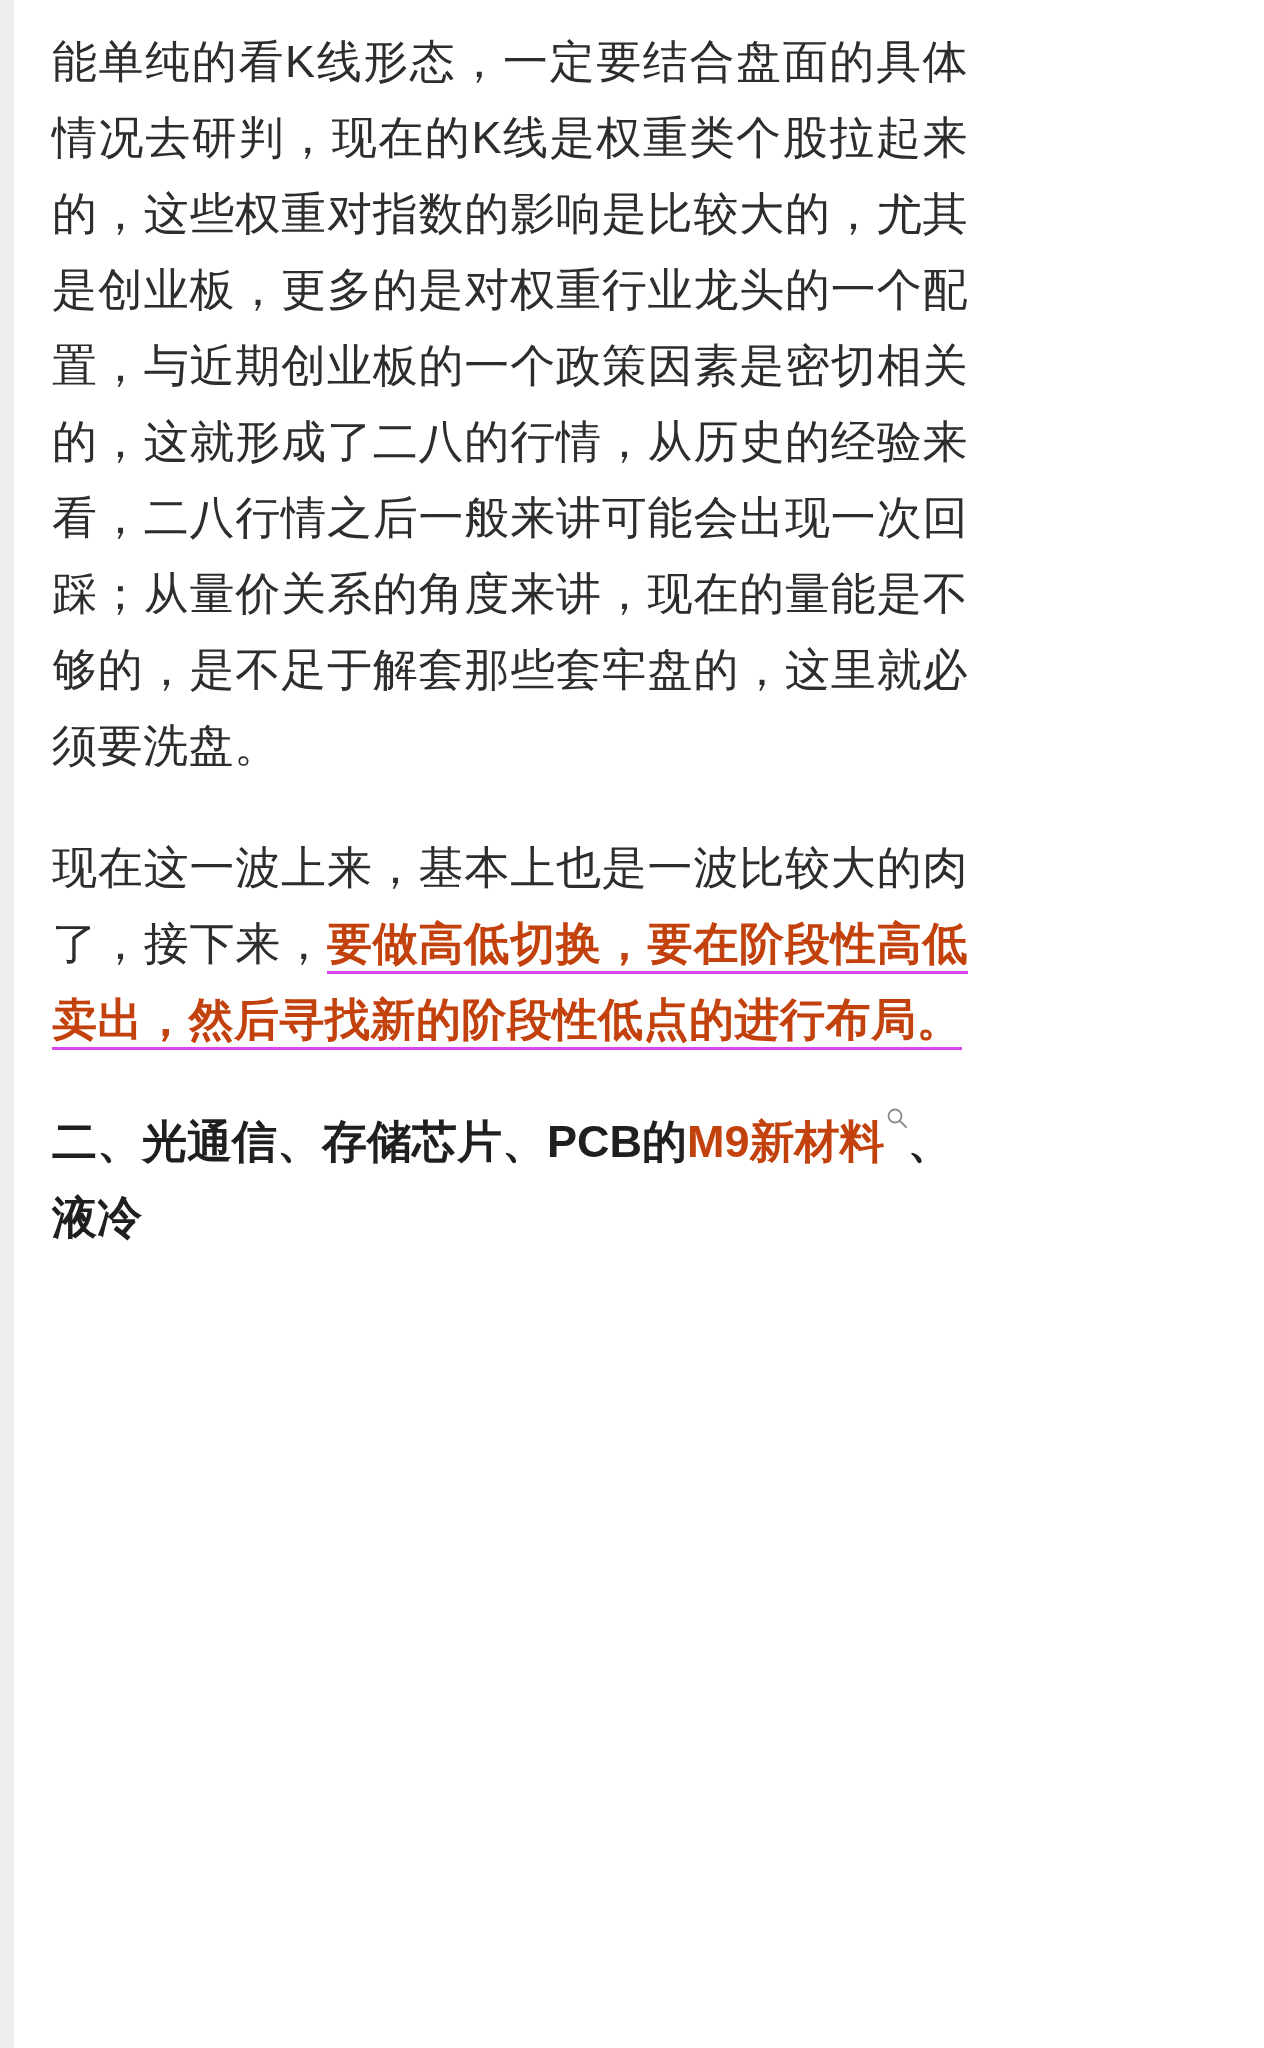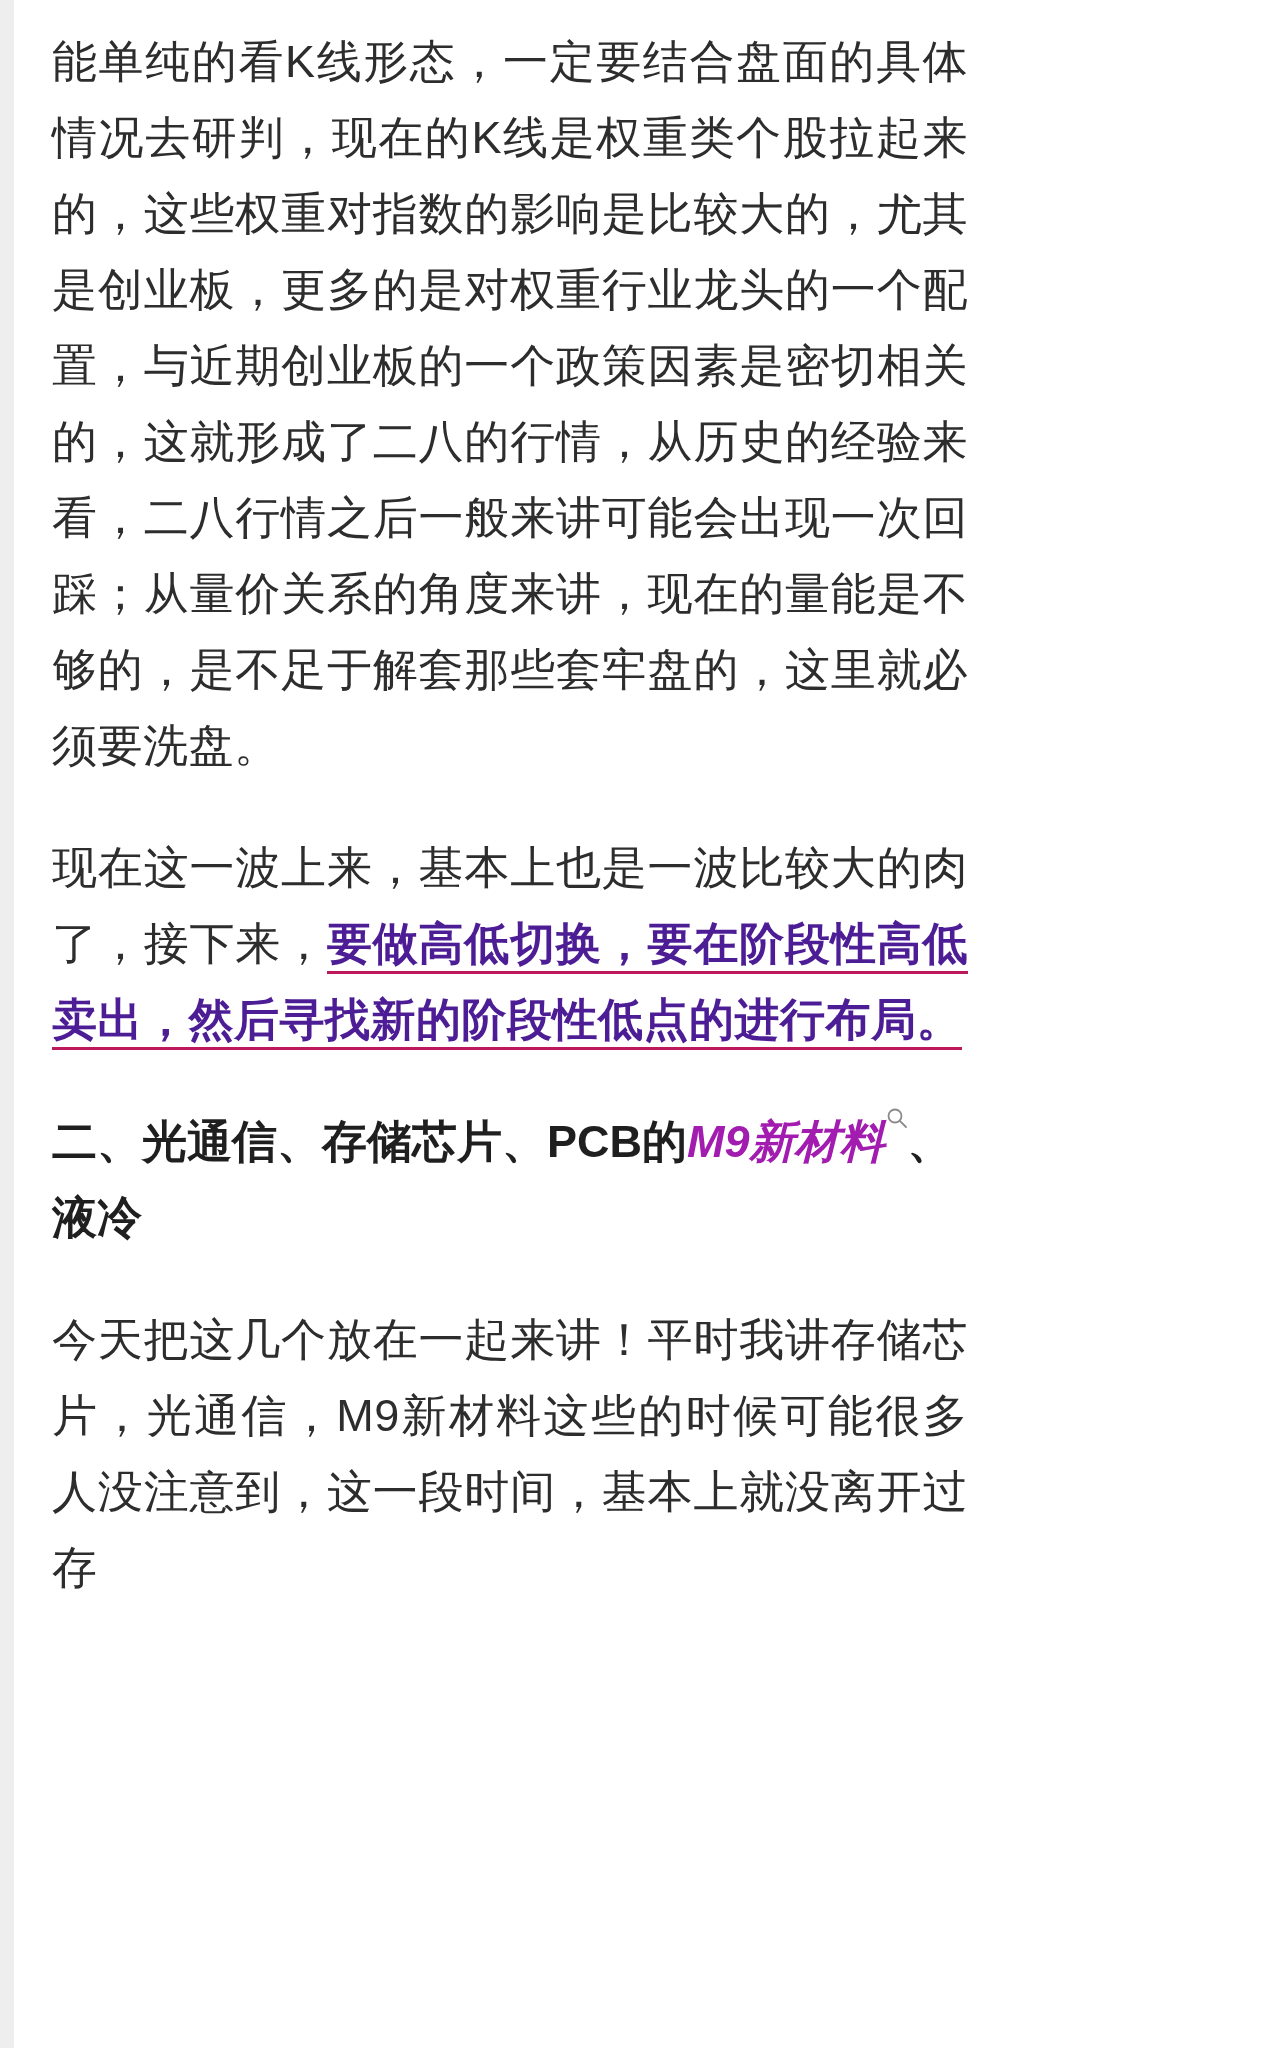--- a/index.html
+++ b/index.html
@@ -36,38 +36,37 @@
     color: #2d2d2d;
     margin: 0 0 46px 0;
     text-align: justify;
     word-break: break-all;
   }
   .strong {
     font-weight: bold;
     color: #1f1f1f;
   }
   .red-underline {
-    color: #4c1d95;
+    color: #c2410c;
     font-weight: bold;
-    border-bottom: 3px solid #be185d;
+    border-bottom: 3px solid #d946ef;
     padding-bottom: 2px;
   }
   .heading {
     font-size: 45px;
     line-height: 76px;
     font-weight: bold;
     color: #1f1f1f;
     margin: 0 0 46px 0;
     word-break: break-all;
   }
   .link {
-    color: #a21caf;
+    color: #c2410c;
     font-weight: bold;
     text-decoration: none;
-    font-style: italic;
   }
   .search-sup {
     display: inline-block;
     vertical-align: super;
     font-size: 20px;
     line-height: 1;
     color: #8a8a8a;
     margin-left: 1px;
     position: relative;
     top: -12px;
@@ -92,15 +91,14 @@
 
   <h2 class="heading">
     <span>二、光通信、存储芯片、PCB的</span><a class="link" href="#">M9新材料</a><span class="search-sup">
       <svg width="22" height="22" viewBox="0 0 22 22" aria-hidden="true">
         <circle cx="9" cy="9" r="6.5" fill="none" stroke="#8a8a8a" stroke-width="1.8"></circle>
         <line x1="13.8" y1="13.8" x2="20" y2="20" stroke="#8a8a8a" stroke-width="1.8" stroke-linecap="round"></line>
       </svg>
     </span><span>、液冷</span>
   </h2>
 
-  <p class="para">今天把这几个放在一起来讲！平时我讲存储芯片，光通信，M9新材料这些的时候可能很多人没注意到，这一段时间，基本上就没离开过存</p>
 
 </div>
 
 </body></html>

